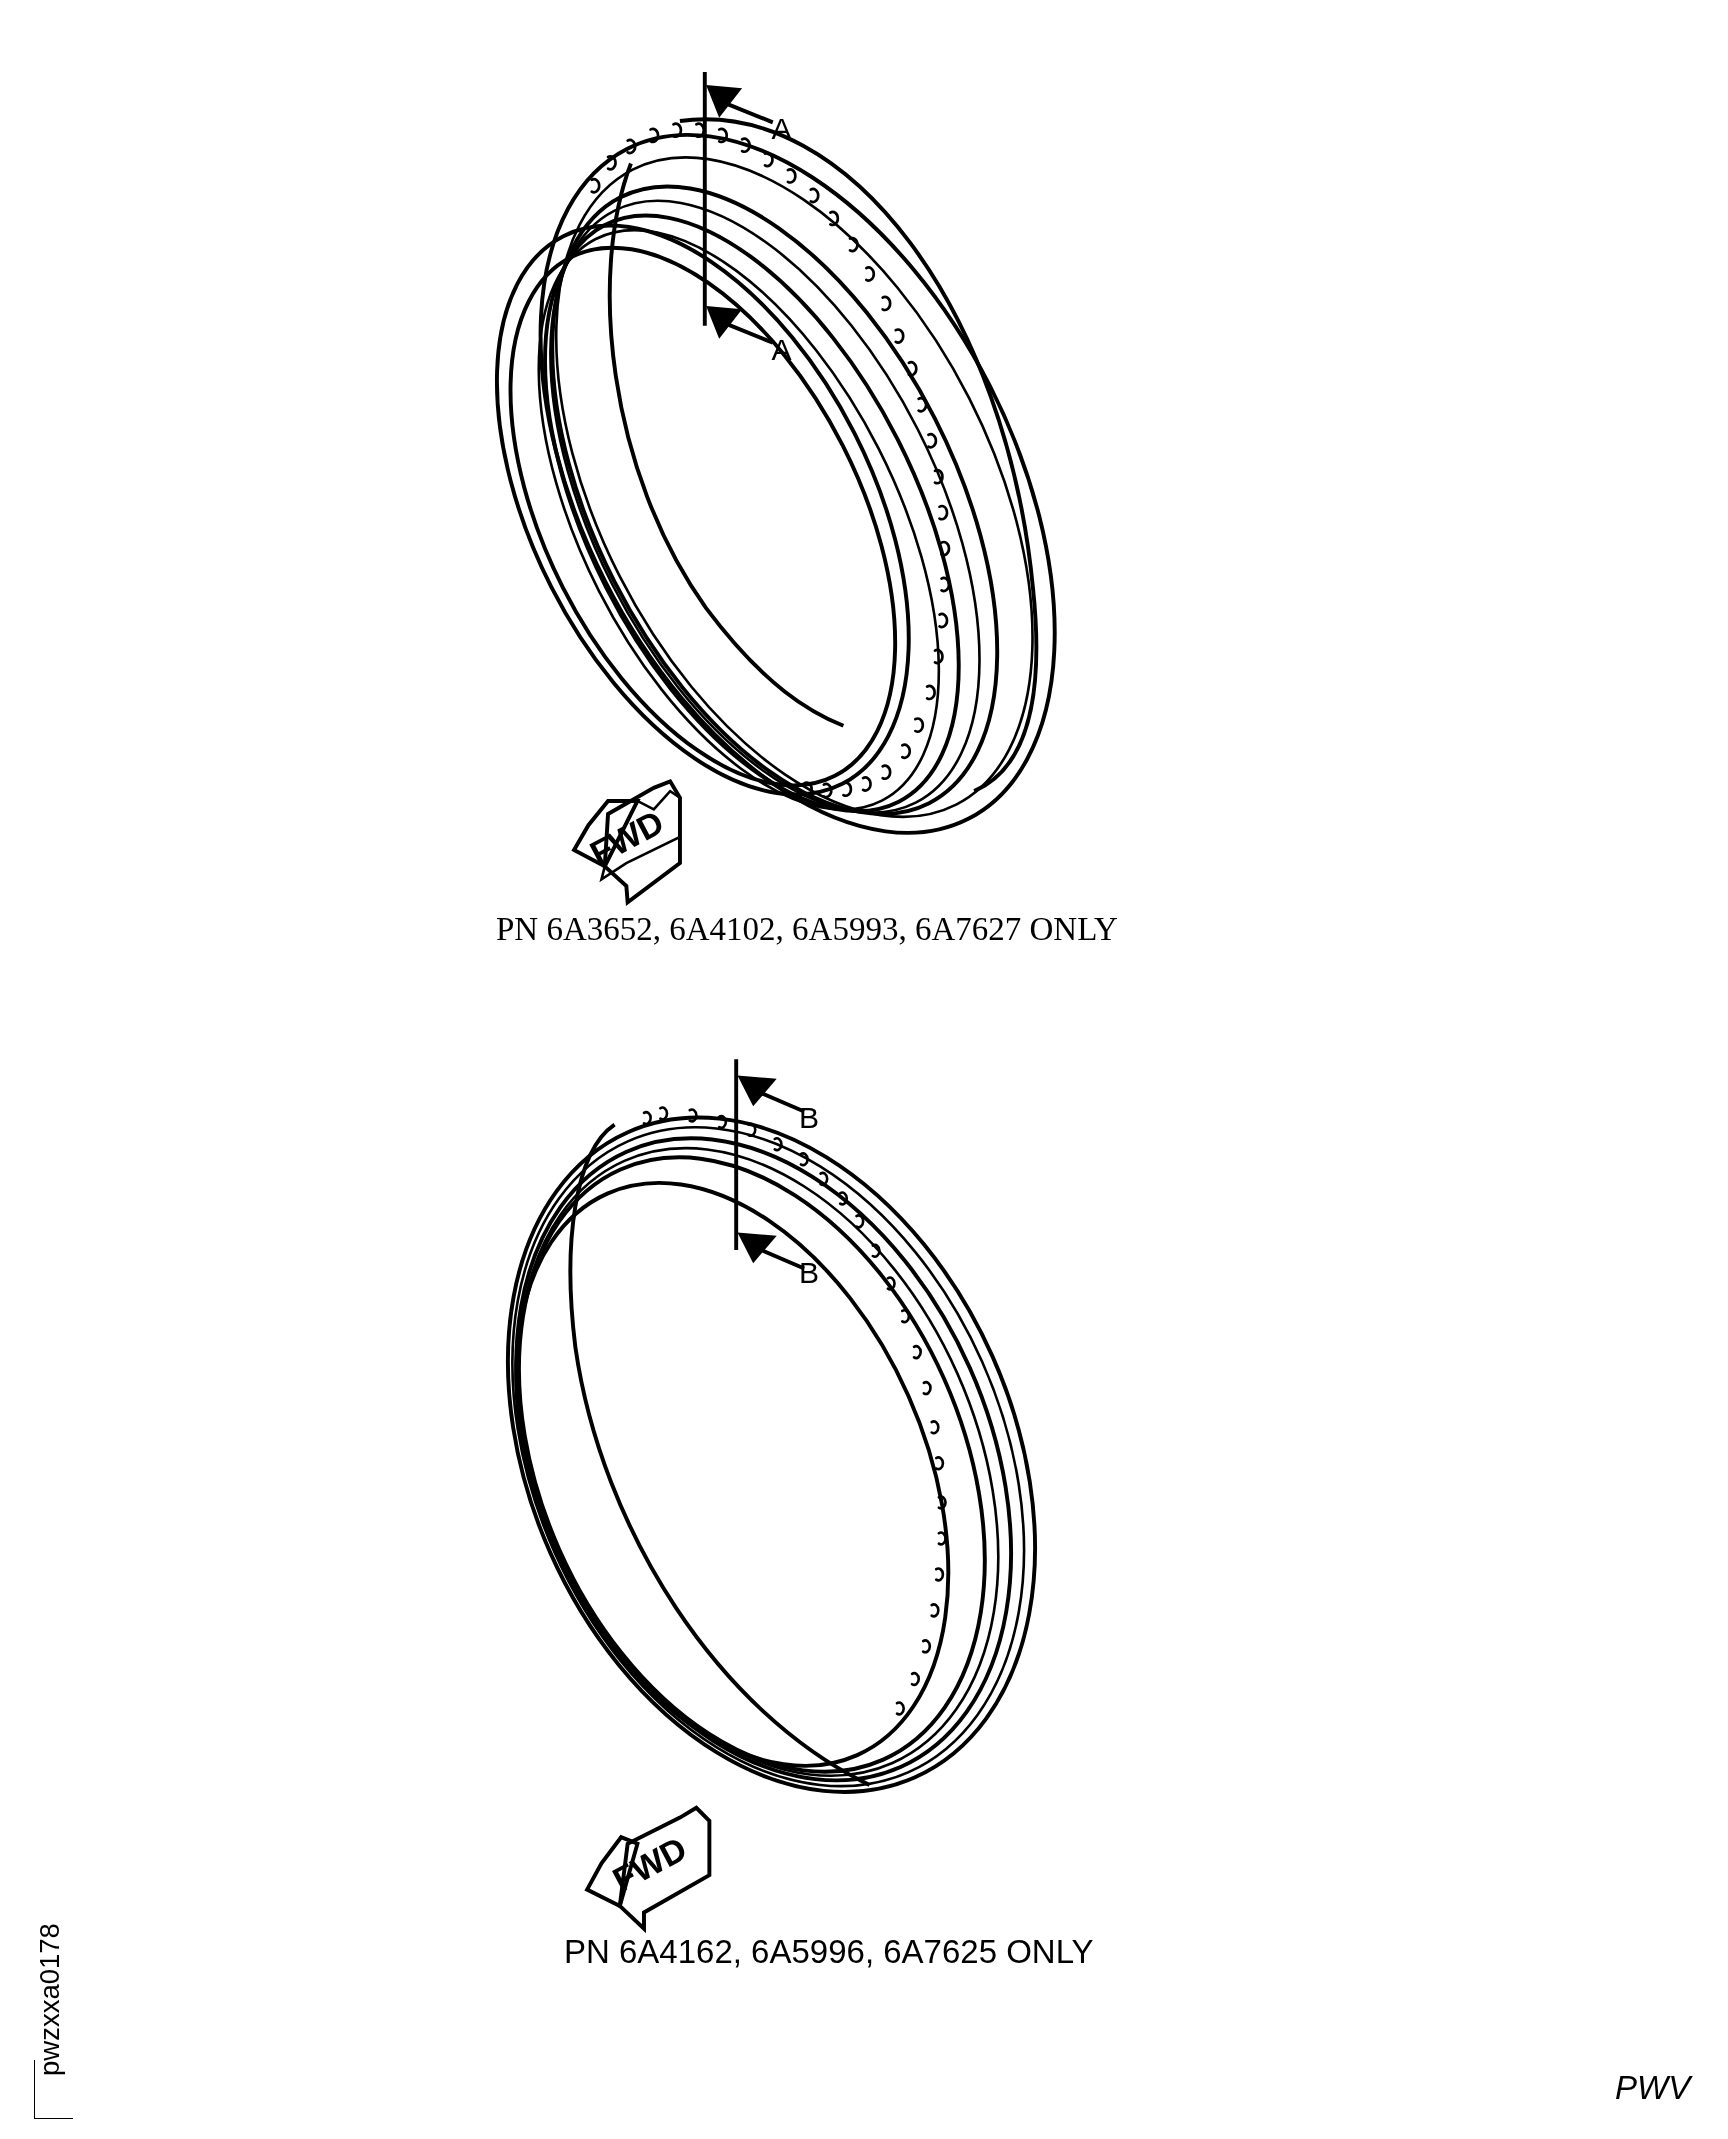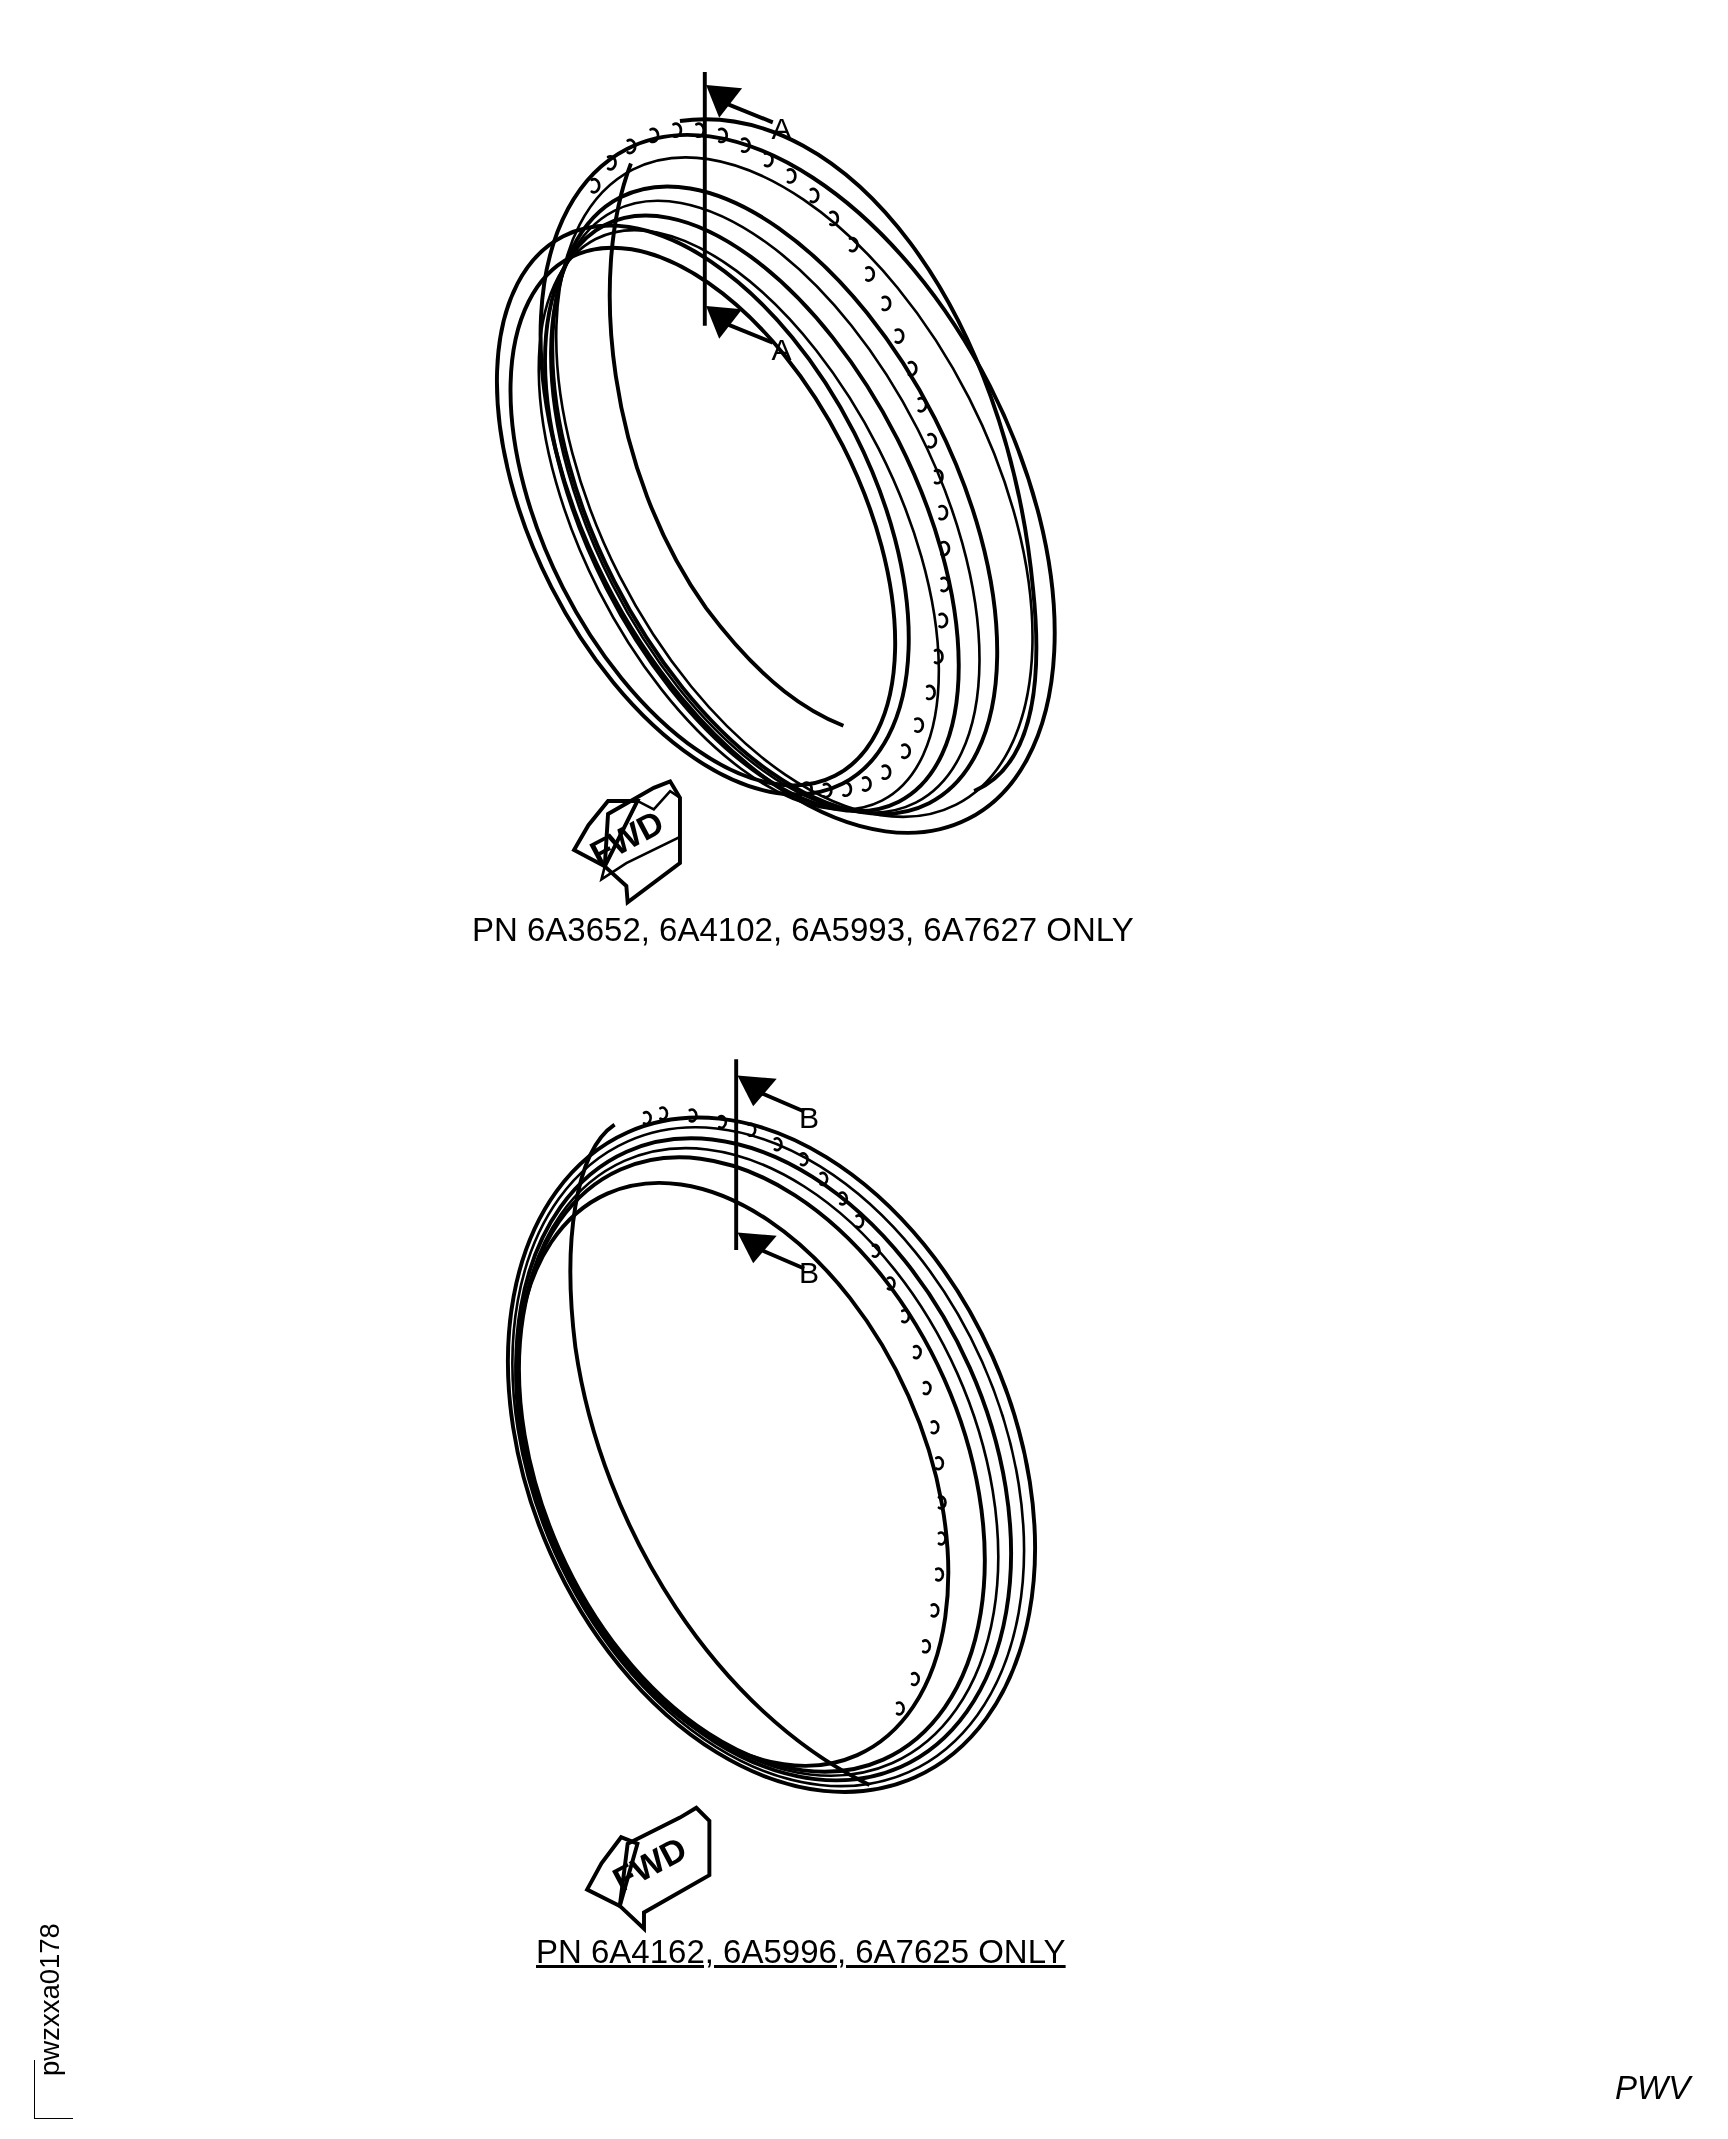--- a/index.html
+++ b/index.html
@@ -1,21 +1,21 @@
 <!DOCTYPE html>
 <html style="font-size:10.5px"><head>
   <meta charset="utf-8">
   <style>
     html, body { margin: 0; padding: 0; background: #ffffff; }
     body { width: 1728px; height: 2140px; position: relative; overflow: hidden;
            font-family: "Liberation Sans", sans-serif; color: #000; }
     .figure { position: absolute; left: 0; top: 0; }
     .caption { position: absolute; font-size: 33px; white-space: nowrap; letter-spacing: 0; }
-    #cap1 { left: 472px; top: 911px; }
-    #cap2 { left: 536px; top: 1933px; text-decoration: underline; }
+    #cap1 { left: 496px; top: 911px; font-family: Liberation Serif, serif; }
+    #cap2 { left: 564px; top: 1933px; }
     .idcode { position: absolute; left: 34px; top: 2076px; transform-origin: 0 0;
               transform: rotate(-90deg); font-size: 27.5px; white-space: nowrap; }
     .idbracket { position: absolute; left: 34px; top: 2060px; width: 38px; height: 58px;
                  border-left: 1.3px solid #000; border-bottom: 1.3px solid #000; }
     .pwv { position: absolute; left: 1615px; top: 2069px; font-size: 33px; font-style: italic; }
     .secletter { font-family: "Liberation Sans", sans-serif; font-size: 46px; }
     .fwd { font-family: "Liberation Sans", sans-serif; font-weight: bold; font-size: 52px; }
     svg .ln { fill: none; stroke: #000; stroke-width: 6; }
     svg .thin { fill: none; stroke: #000; stroke-width: 4; }
     svg .hole { fill: none; stroke: #000; stroke-width: 4; stroke-linecap: round; }

